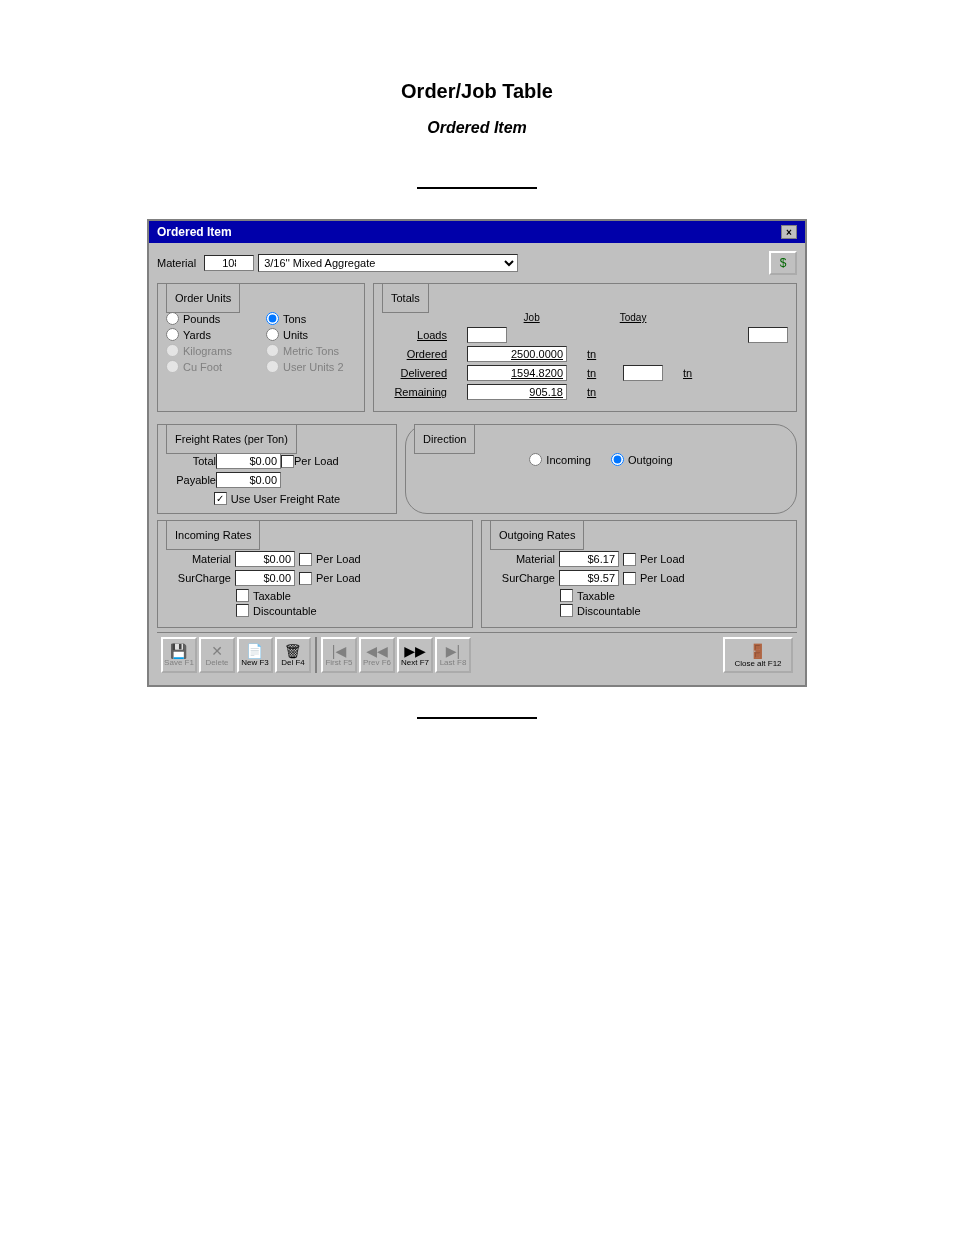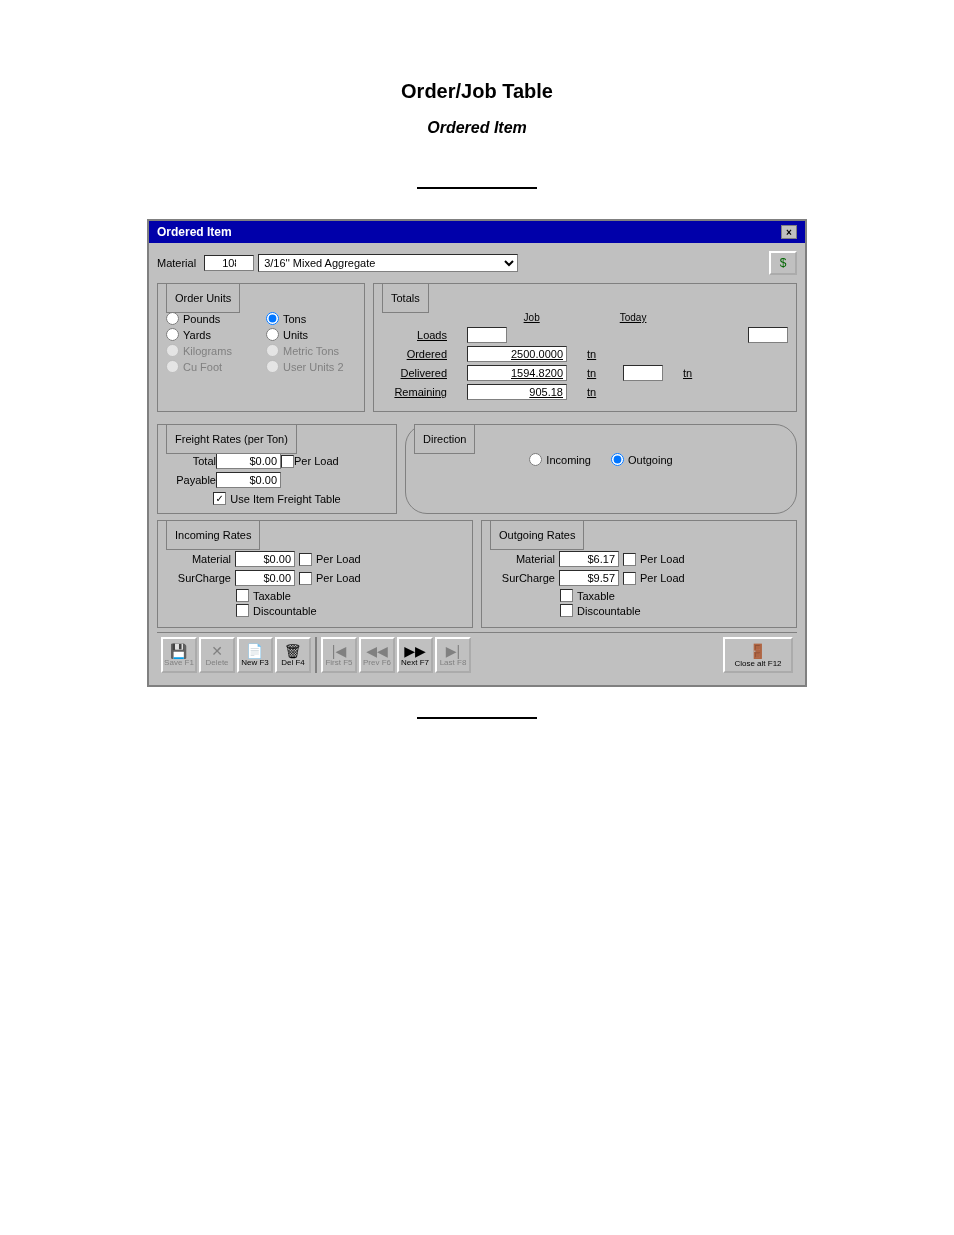--- a/index.html
+++ b/index.html
@@ -477,21 +477,21 @@
               <input type="text" class="rate-input" value="$0.00" style="">
               <div class="win95-checkbox"></div>
               <span>Per Load</span>
             </div>
             <div class="rate-row">
               <span class="rate-label">Payable</span>
               <input type="text" class="rate-input" value="$0.00" style="">
             </div>
             <div class="use-item-row">
               <div class="win95-checkbox checked"></div>
-              <span>Use Item Freight Table</span>
+              <span>Use User Freight Rate</span>
             </div>
           </div>
         </div>
 
         <div class="group-box direction-box">
           <span class="group-box legend">Direction</span>
           <div class="direction-inner">
             <div class="radio-row">
               <input type="radio" name="direction" style="">
               <span>Incoming</span>

